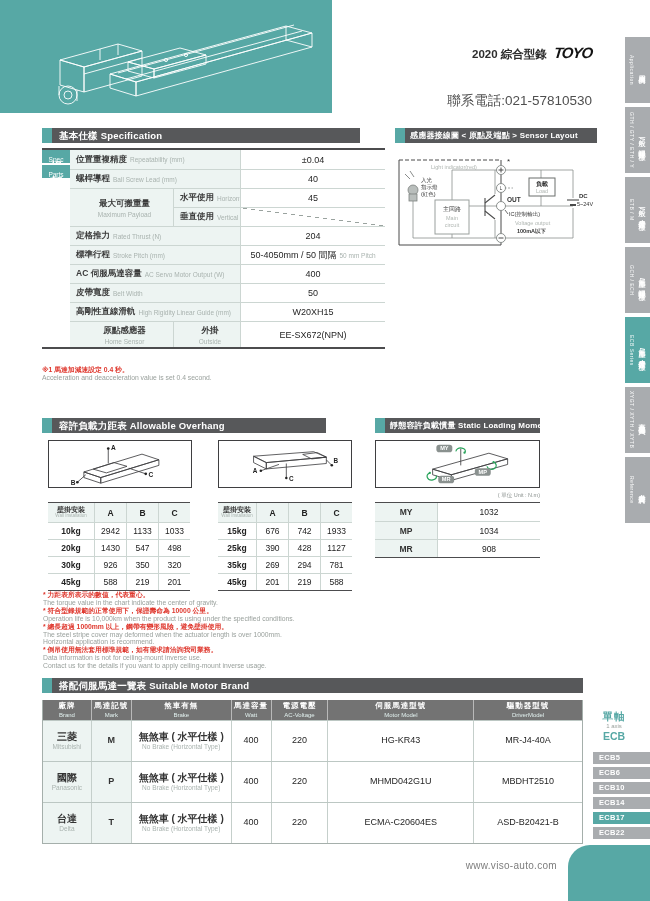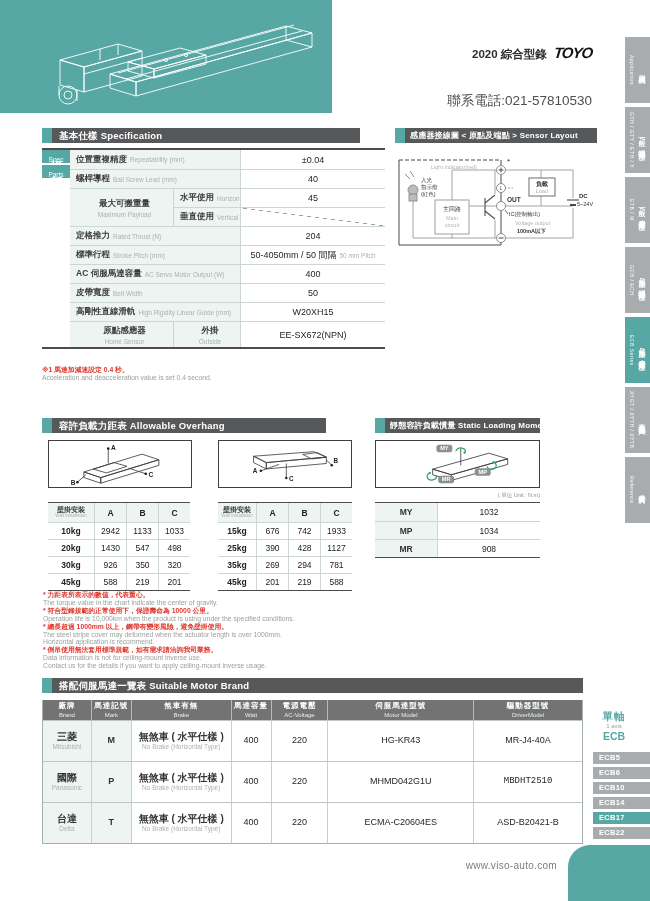--- a/index.html
+++ b/index.html
@@ -650,21 +650,21 @@
         </div>
         <div class="mc" style="width: 40px;">
           <span>400</span>
         </div>
         <div class="mc" style="width: 57px;">
           <span>220</span>
         </div>
         <div class="mc" style="width: 146px;">
           <span>MHMD042G1U</span>
         </div>
-        <div class="mc" style="width: 109px; font-family: Liberation Mono, monospace;">
+        <div class="mc" style="width: 109px;">
           <span>MBDHT2510</span>
         </div>
       </div>
       <div class="mrow">
         <div class="mc mint" style="width: 48px;">
           <span class="bzh">台達</span>
           <span class="ben">Delta</span>
         </div>
         <div class="mc mint" style="width: 40px;">
           <span class="mark">T</span>

